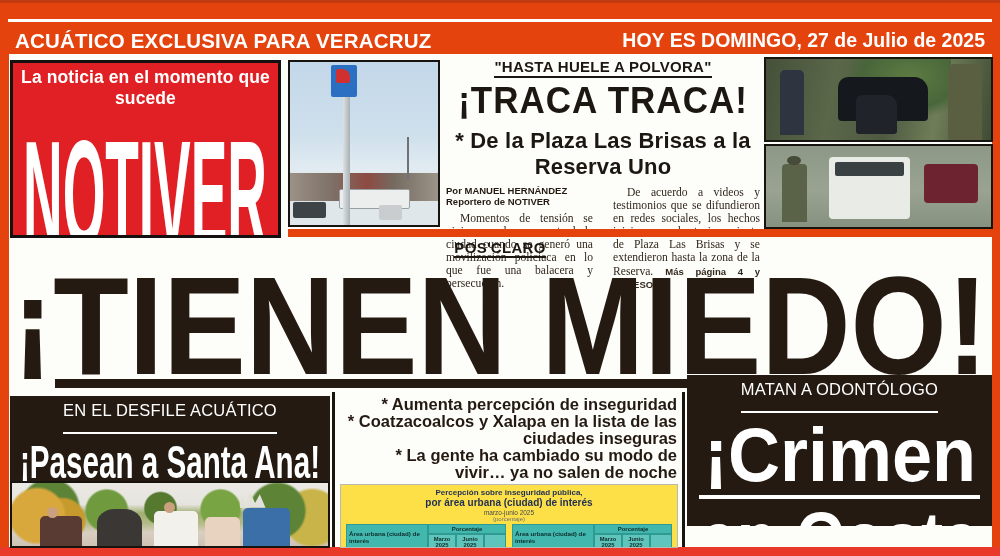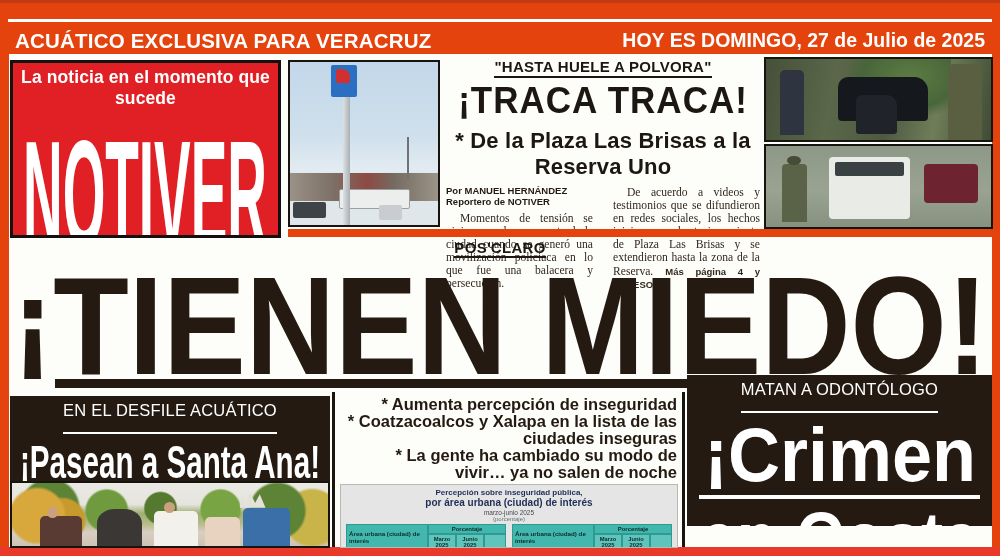--- a/index.html
+++ b/index.html
@@ -90,21 +90,21 @@
       radial-gradient(circle at 84% 44%, #5d8436 0 10%, transparent 11%),
       radial-gradient(circle at 95% 55%, #c9b44a 0 9%, transparent 10%),
       linear-gradient(180deg,#ebe9e4 0%,#e6e4de 34%,#9fae71 48%,#b4bb86 64%,#d8cfc2 78%,#cfc3b4 100%); }
   .pp-person { position:absolute; border-radius:5px 5px 0 0; }
   .pp-head { position:absolute; width:11px; height:11px; border-radius:50%; background:#caa07f; }
   .pp-crown { position:absolute; width:26px; height:16px; background:#e3e2da; clip-path:polygon(0 100%,10% 20%,25% 70%,40% 0,60% 70%,78% 15%,100% 100%); }
 
   .bullets { position:absolute; left:345px; top:396px; width:332px; color:#241A12; font-weight:bold; font-size:16.5px; line-height:17px; text-align:left; }
   .bullets div { margin-bottom:0;text-align:right; }
 
-  .chart-card { position:absolute; left:340px; top:484px; width:338px; height:64px; background:#e5e5e5; border:1px solid #b9b9b4; overflow:hidden; text-align:center; }
+  .chart-card { position:absolute; left:340px; top:484px; width:338px; height:64px; background:#fde047; border:1px solid #b9b9b4; overflow:hidden; text-align:center; }
   .chart-card .t1 { font-size:8px; font-weight:bold; color:#1f2e55; margin-top:3px; }
   .chart-card .t2 { font-size:10px; font-weight:bold; color:#1f2e55; }
   .chart-card .t3 { font-size:6.5px; color:#44484e; margin-top:1px; }
   .chart-card .t4 { font-size:6px; color:#6a6e73; }
   .tables { display:flex; gap:6px; padding:2px 5px 0; }
   .mt { display:grid; grid-template-columns:82px 28px 28px 22px; font-size:6px; text-align:left; }
   .mt .h  { background:#41B7AE; color:#0d2b28; font-weight:bold; padding:1px 2px; border:0.5px solid #2f9a92; }
   .mt .hn { grid-row:span 2; display:flex; align-items:center; font-size:6.2px; }
   .mt .hp { grid-column:span 3; text-align:center; }
   .mt .hs { background:#5fc4bc; text-align:center; font-size:5.8px; }

